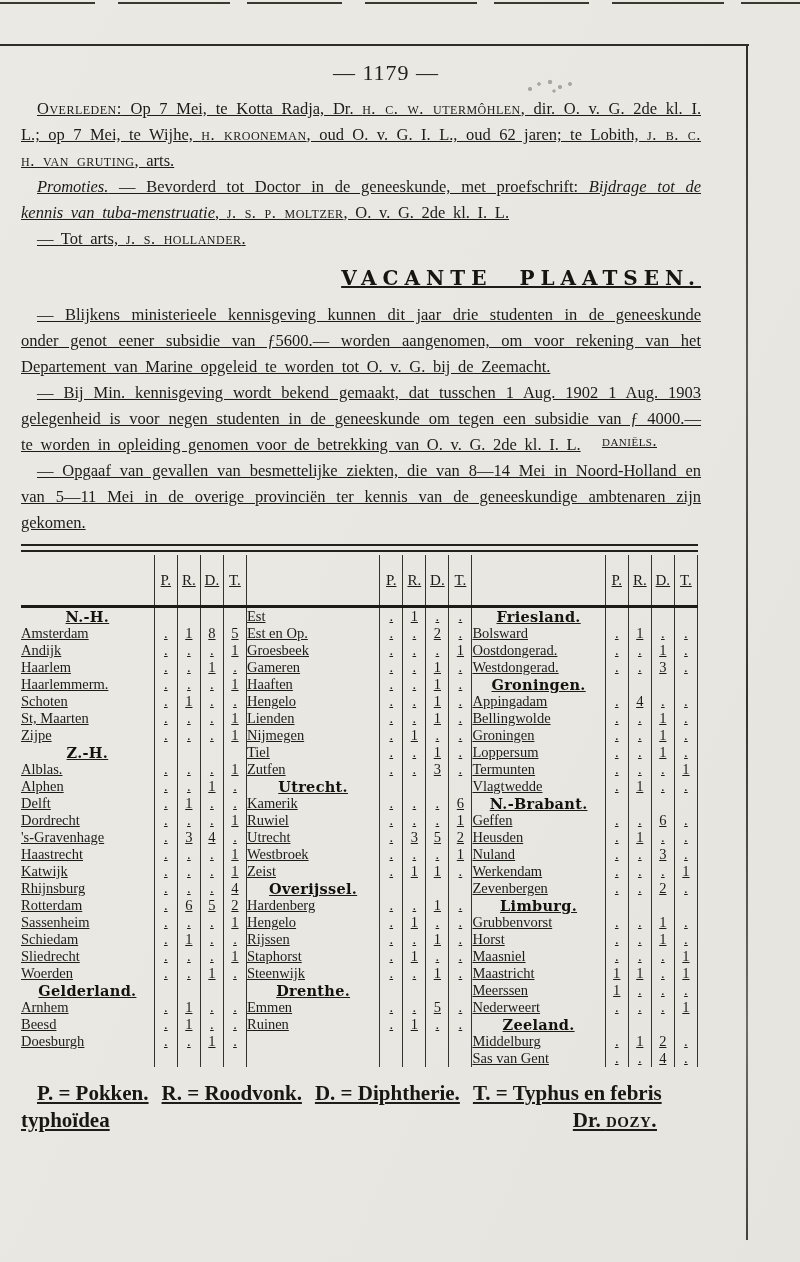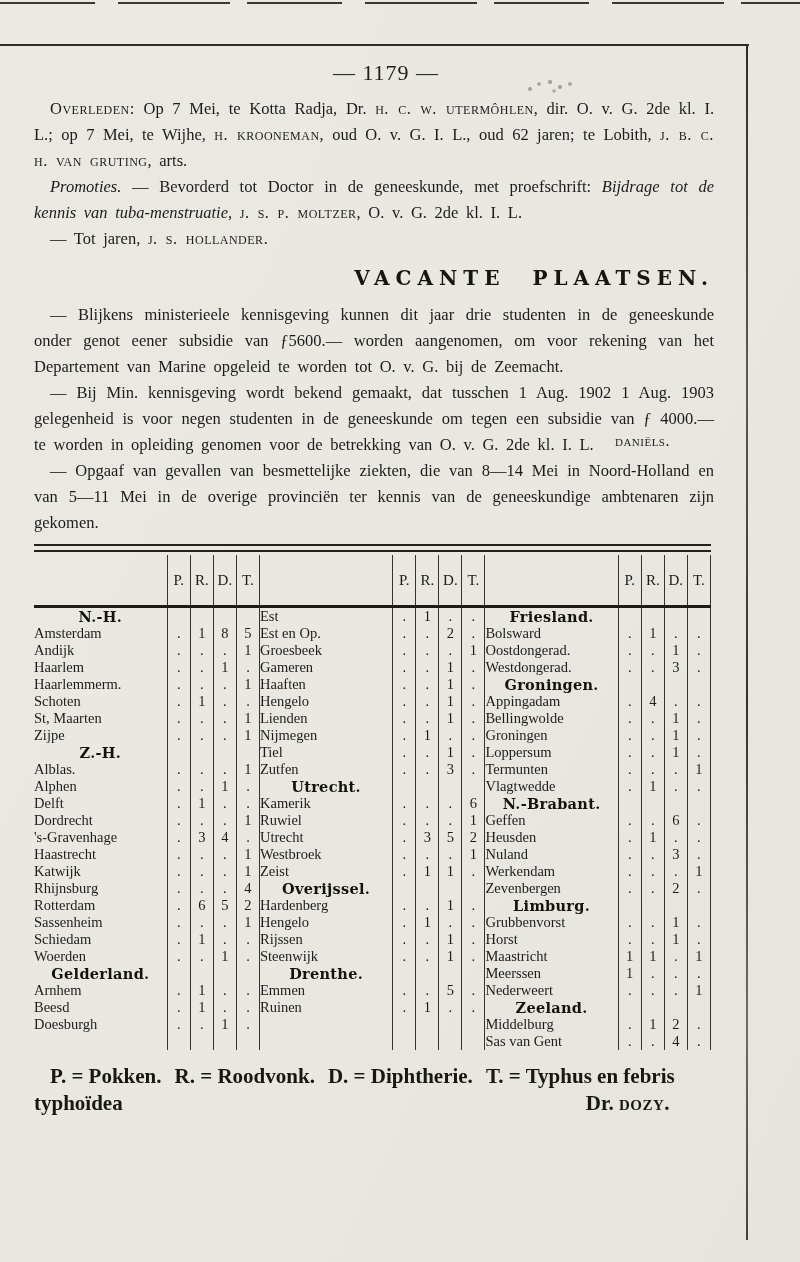--- a/index.html
+++ b/index.html
@@ -18,21 +18,21 @@
   .pagenum{position:absolute;top:60px;left:12px;width:748px;text-align:center;
     font-size:22px;letter-spacing:1px;color:#21201b;}
   .smudge{position:absolute;top:78px;left:524px;width:56px;height:18px;opacity:.55;
     background-image:
       radial-gradient(circle at 6px 11px,#767263 0 1.6px,transparent 2.4px),
       radial-gradient(circle at 15px 6px,#767263 0 1.4px,transparent 2.2px),
       radial-gradient(circle at 26px 4px,#767263 0 1.8px,transparent 2.6px),
       radial-gradient(circle at 36px 9px,#767263 0 1.6px,transparent 2.4px),
       radial-gradient(circle at 46px 6px,#767263 0 1.5px,transparent 2.3px),
       radial-gradient(circle at 30px 13px,#767263 0 1.3px,transparent 2px);}
-  .content{position:absolute;left:34px;top:96px;width:680px;}
+  .content{position:absolute;left:21px;top:96px;width:680px;text-decoration:underline;}
   .para{margin:0;text-align:justify;text-indent:16px;
     font-size:16.5px;line-height:26px;word-spacing:3.5px;}
   .sc{font-variant:small-caps;letter-spacing:.5px;}
   .it{font-style:italic;}
   .heading{margin:12px 0 10px;text-align:right;font-weight:bold;
     font-family:"DejaVu Serif","Liberation Serif",serif;
     font-size:20px;line-height:28px;letter-spacing:6px;word-spacing:14px;color:#16150f;}
   .sig-line{height:26px;margin-top:-26px;text-align:right;padding-right:44px;
     font-size:16px;position:relative;}
   .table-wrap{margin-top:8px;width:677px;}
@@ -61,21 +61,21 @@
 <div class="page">
   <div class="top-broken-line"></div>
   <div class="top-rule"></div>
   <div class="right-rule"></div>
   <div class="pagenum">— 1179 —</div>
   <div class="smudge"></div>
 
   <div class="content">
     <p class="para"><span class="sc">Overleden:</span><span> Op 7 Mei, te Kotta Radja, Dr. </span><span class="sc">h. c. w. utermôhlen</span><span>, dir. O. v. G. 2de kl. I. L.; op 7 Mei, te Wijhe, </span><span class="sc">h. krooneman</span><span>, oud O. v. G. I. L., oud 62 jaren; te Lobith, </span><span class="sc">j. b. c. h. van gruting</span><span>, arts.</span></p>
     <p class="para"><span class="it">Promoties.</span><span> — Bevorderd tot Doctor in de geneeskunde, met proefschrift: </span><span class="it">Bijdrage tot de kennis van tuba-menstruatie</span><span>, </span><span class="sc">j. s. p. moltzer</span><span>, O. v. G. 2de kl. I. L.</span></p>
-    <p class="para"><span>— Tot jaren, </span><span class="sc">j. s. hollander</span><span>.</span></p>
+    <p class="para"><span>— Tot arts, </span><span class="sc">j. s. hollander</span><span>.</span></p>
 
     <h1 class="heading">VACANTE PLAATSEN.</h1>
 
     <p class="para"><span>— Blijkens ministerieele kennisgeving kunnen dit jaar drie studenten in de geneeskunde onder genot eener subsidie van ƒ5600.— worden aangenomen, om voor rekening van het Departement van Marine opgeleid te worden tot O. v. G. bij de Zeemacht.</span></p>
     <p class="para"><span>— Bij Min. kennisgeving wordt bekend gemaakt, dat tusschen 1 Aug. 1902 1 Aug. 1903 gelegenheid is voor negen studenten in de geneeskunde om tegen een subsidie van ƒ 4000.— te worden in opleiding genomen voor de betrekking van O. v. G. 2de kl. I. L.</span></p>
     <div class="sig-line">
       <span class="sc">daniëls.</span>
     </div>
     <p class="para"><span>— Opgaaf van gevallen van besmettelijke ziekten, die van 8—14 Mei in Noord-Holland en van 5—11 Mei in de overige provinciën ter kennis van de geneeskundige ambtenaren zijn gekomen.</span></p>
 
@@ -444,20 +444,37 @@
               <td class="tnum">.</td>
               <td class="tnum">1</td>
               <td class="tnum">.</td>
               <td class="tname gsep">Horst</td>
               <td class="tnum">.</td>
               <td class="tnum">.</td>
               <td class="tnum">1</td>
               <td class="tnum">.</td>
             </tr>
             <tr>
+              <td class="tname">Sliedrecht</td>
+              <td class="tnum">.</td>
+              <td class="tnum">.</td>
+              <td class="tnum">.</td>
+              <td class="tnum">1</td>
+              <td class="tname gsep">Staphorst</td>
+              <td class="tnum">.</td>
+              <td class="tnum">1</td>
+              <td class="tnum">.</td>
+              <td class="tnum">.</td>
+              <td class="tname gsep">Maasniel</td>
+              <td class="tnum">.</td>
+              <td class="tnum">.</td>
+              <td class="tnum">.</td>
+              <td class="tnum">1</td>
+            </tr>
+            <tr>
               <td class="tname">Woerden</td>
               <td class="tnum">.</td>
               <td class="tnum">.</td>
               <td class="tnum">1</td>
               <td class="tnum">.</td>
               <td class="tname gsep">Steenwijk</td>
               <td class="tnum">.</td>
               <td class="tnum">.</td>
               <td class="tnum">1</td>
               <td class="tnum">.</td>

